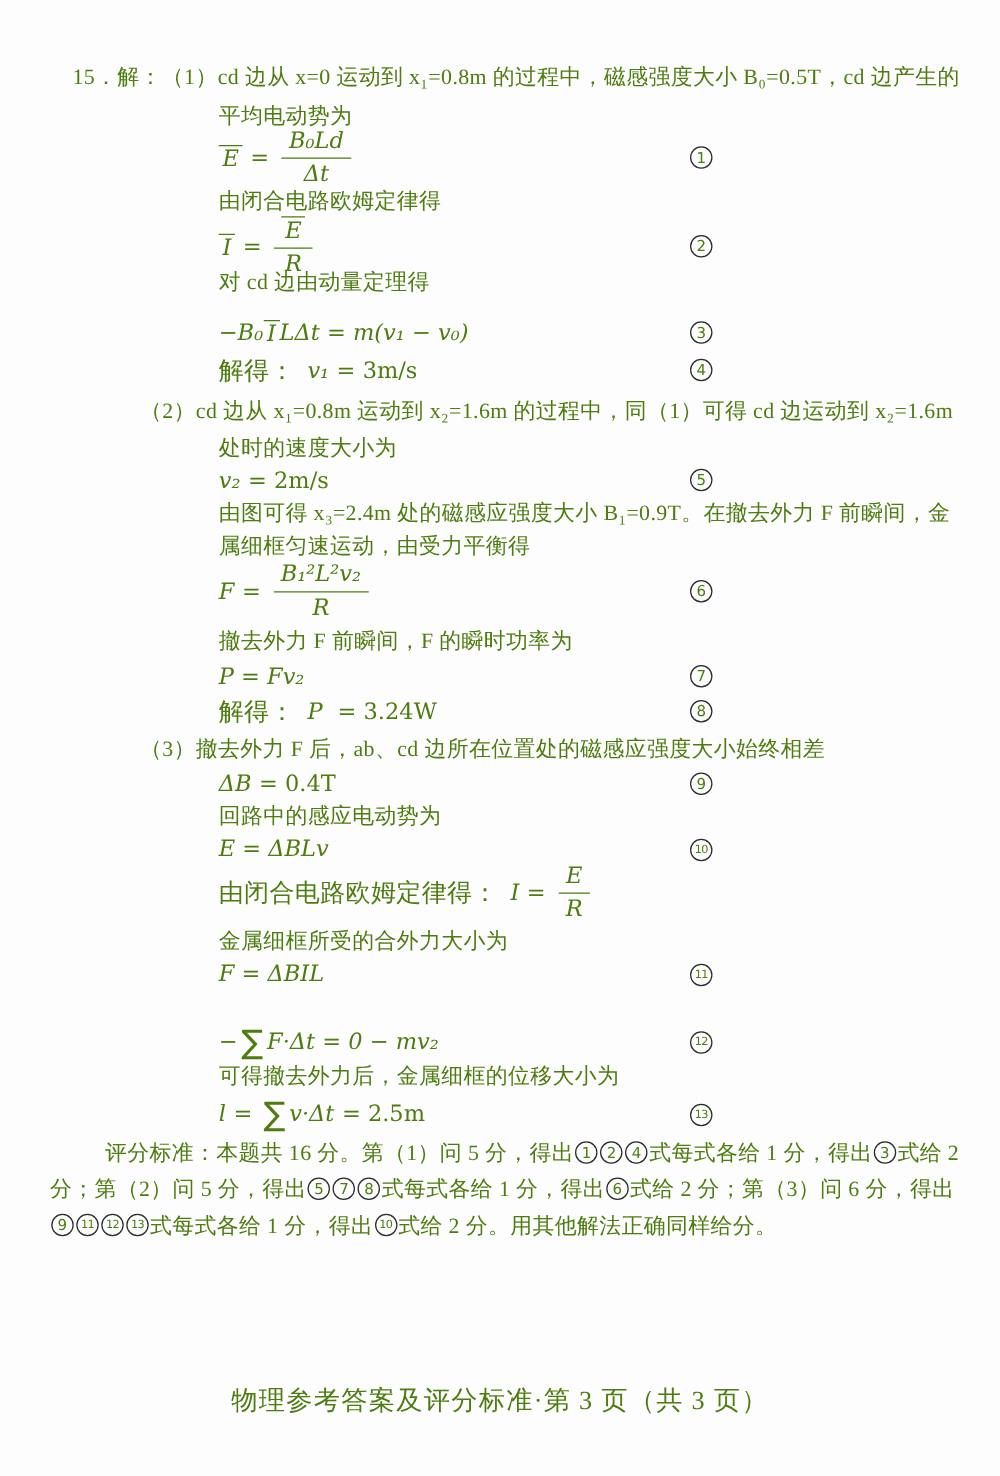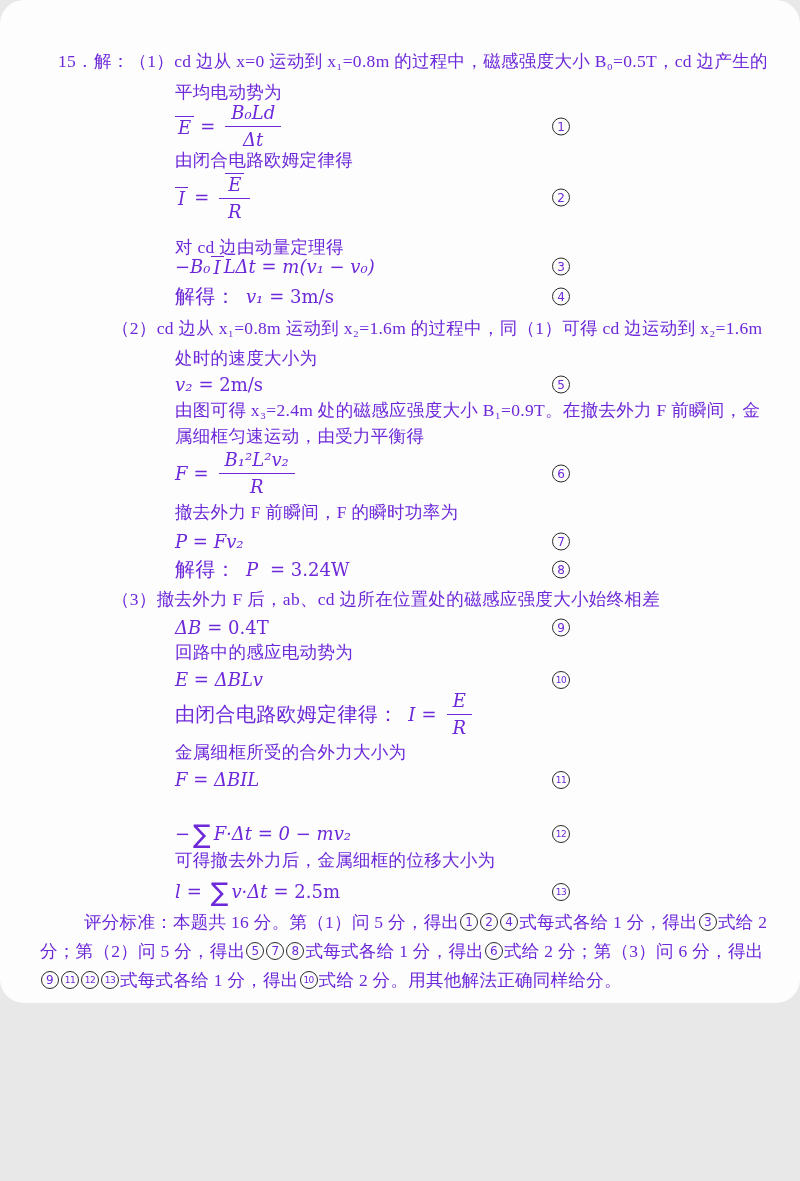--- a/index.html
+++ b/index.html
@@ -1,20 +1,19 @@
 <!DOCTYPE html>
 <html><head>
 <meta charset="utf-8">
 <style>
   html,body { margin:0; padding:0; background:#e8e8e8; }
   .page {
-    position:relative; width:800px; height:1003px; margin:0 auto;
-    background:#fdfdfd; color:#6d28d9; overflow:hidden;
+    position:relative; width:800px; height:1181px; margin:0 auto;
+    background:#fdfdfd; color:#4d7c0f; overflow:hidden;
     font-family:"Liberation Serif","DejaVu Serif",serif;
-    border-radius:24px;
   }
   .row { position:absolute; left:0; width:100%; display:flex; align-items:center; white-space:nowrap; }
   .txt { font-size:17.5px; letter-spacing:0.3px; line-height:1.25; }
   .ml-a { margin-left:58px; }
   .ml-b { margin-left:112px; }
   .ml-c { margin-left:175px; }
   .ml-s1 { margin-left:84px; }
   .ml-s0 { margin-left:40px; }
   .eq {
     font-family:"DejaVu Serif","Liberation Serif",serif;
@@ -80,21 +79,21 @@
       <span class="ov">I</span>
         <span class="eqsign">=</span>
         <span class="frac">
           <span class="fnum"><span class="ov">E</span></span>
           <span class="fden">R</span>
         </span>
     </div>
     <span class="tag"><span class="circ">2</span></span>
   </div>
 
-  <div class="row" style="top:236px;height:24px">
+  <div class="row" style="top:214px;height:24px">
     <div class="txt ml-c">对 cd 边由动量定理得</div>
   </div>
 
   <div class="row" style="top:253px;height:26px">
     <div class="eq ml-c">
       <span>−B₀</span>
         <span class="ov">I</span>
         <span>LΔt = m(v₁ − v₀)</span>
     </div>
     <span class="tag"><span class="circ">3</span></span>

